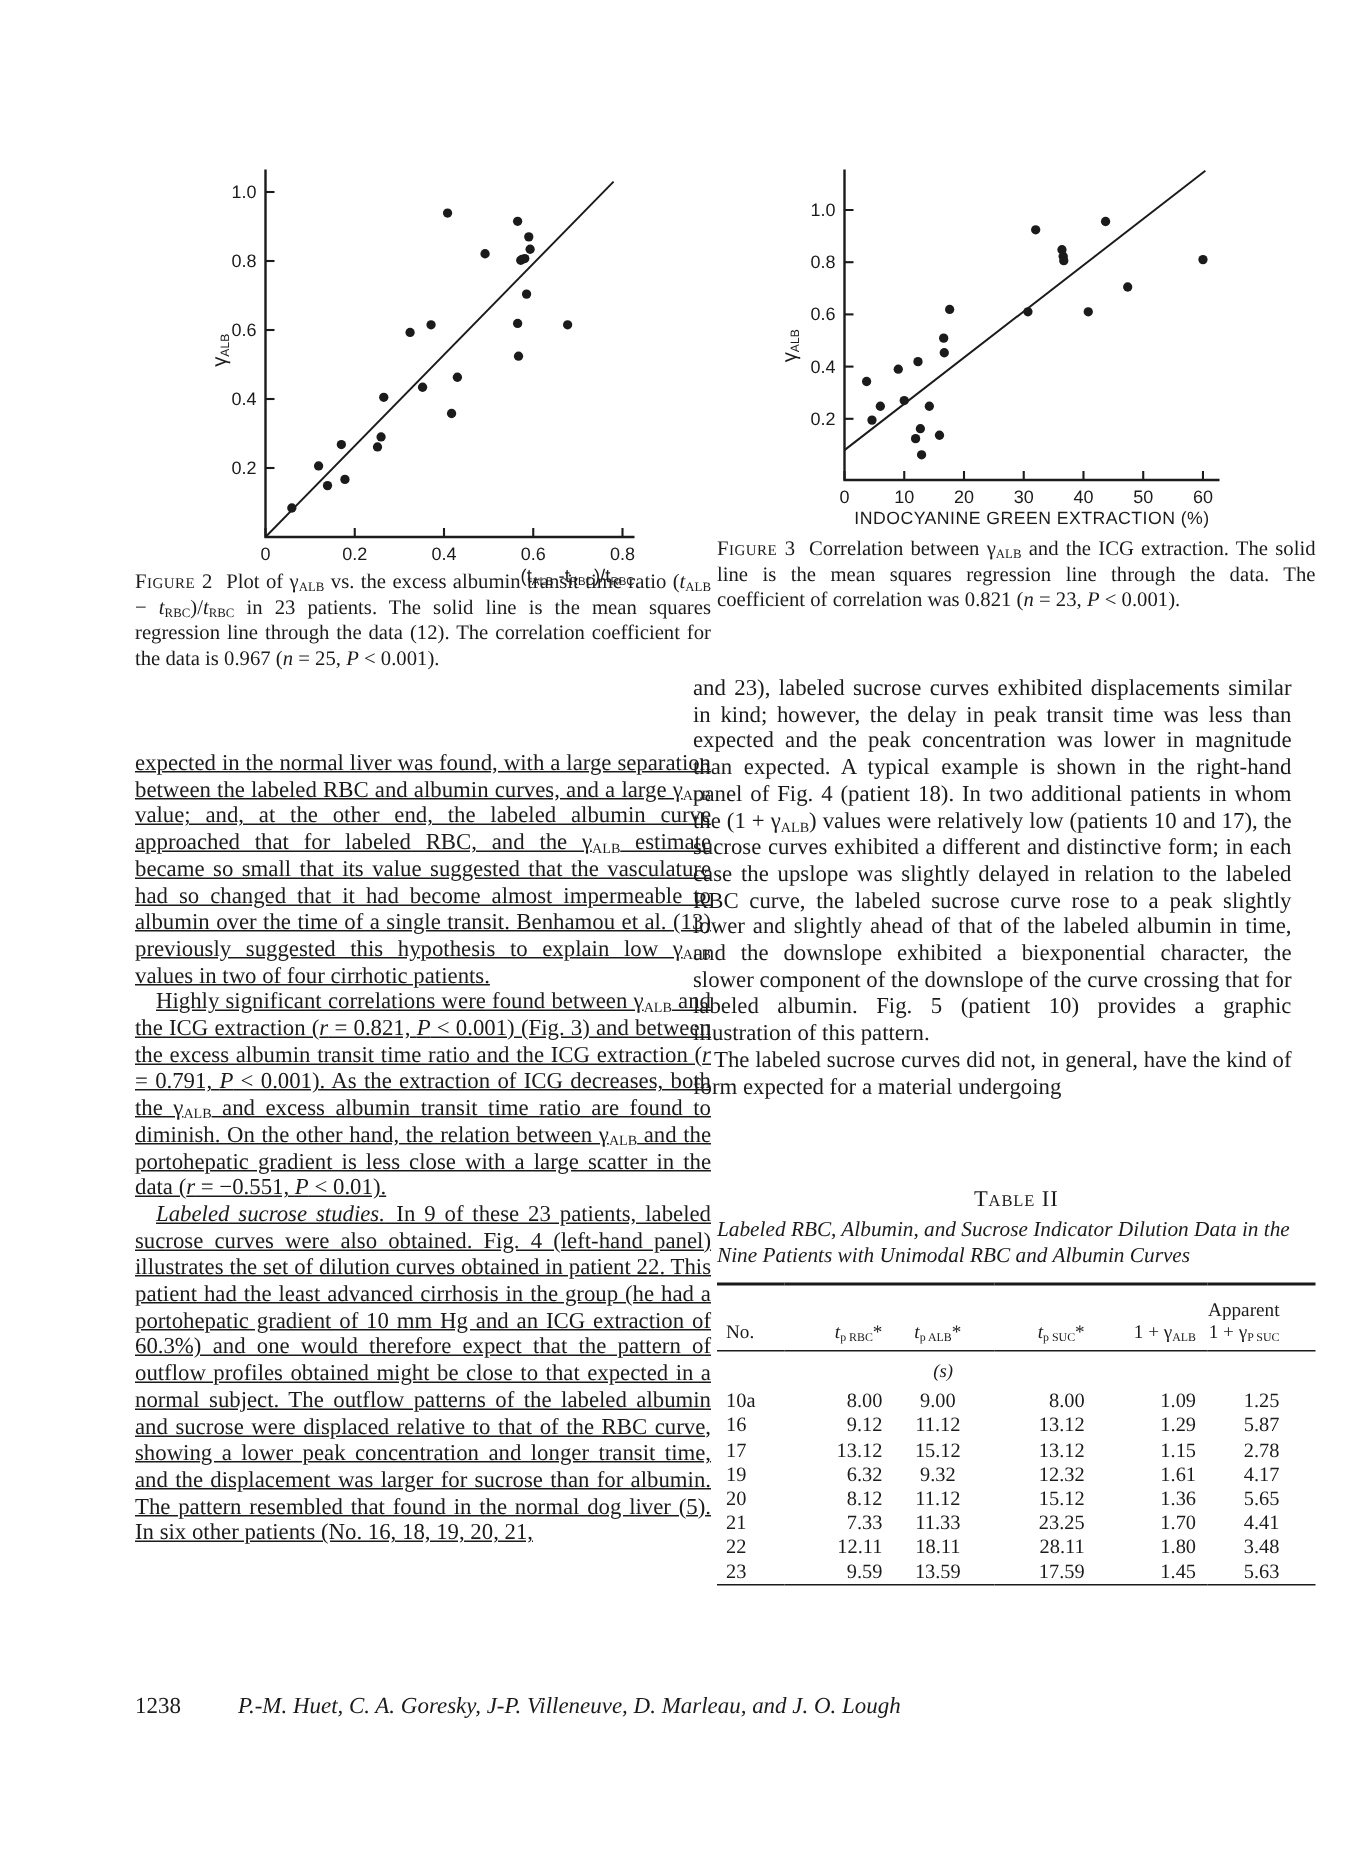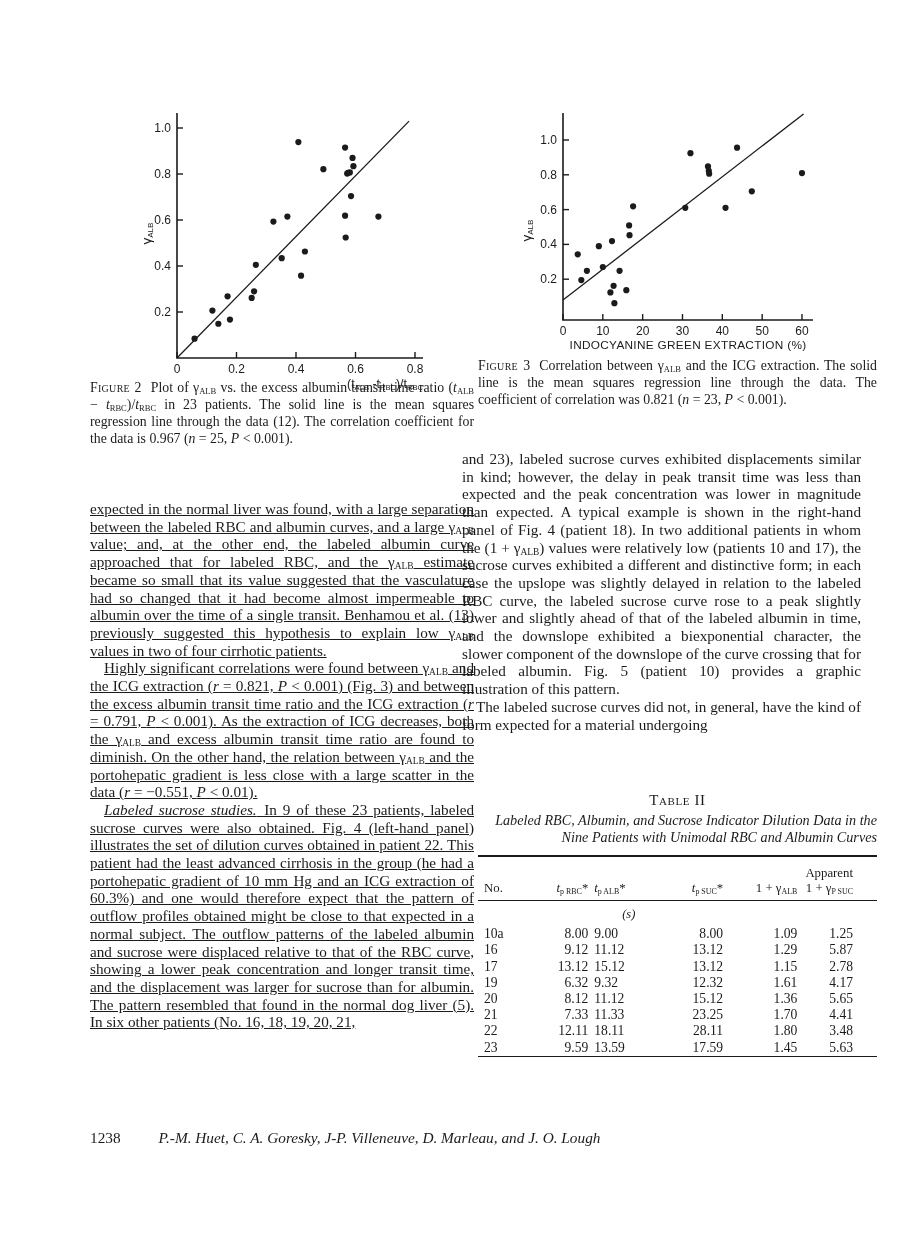--- a/index.html
+++ b/index.html
@@ -15,27 +15,27 @@
   .cap-label{font-variant:small-caps;margin-right:9px;letter-spacing:0.3px;}
   sub{font-size:0.62em;vertical-align:-0.25em;line-height:0;}
   i{font-style:italic;}
   .tick{font-family:"Liberation Sans",sans-serif;font-size:12px;fill:#1b1b1b;}
   .axis-label{font-family:"Liberation Sans",sans-serif;font-size:12.3px;color:#1b1b1b;text-align:center;}
   .ylabel{font-family:"Liberation Sans",sans-serif;font-size:13.5px;transform:rotate(-90deg);transform-origin:center;white-space:nowrap;text-align:center;}
   .ylabel sub{font-size:0.6em;}
   
   .table-wrap{font-size:13.6px;}
   .tbl-title{text-align:center;font-variant:small-caps;font-size:15px;letter-spacing:0.6px;margin:0 0 3px 0;}
-  .tbl-subtitle{text-align:right;font-style:italic;font-size:14.2px;line-height:17px;margin:0 0 9px 0;}
+  .tbl-subtitle{text-align:left;font-style:italic;font-size:14.2px;line-height:17px;margin:0 0 9px 0;}
   table.dtable{width:100%;border-collapse:collapse;border-top:2px solid #1b1b1b;border-bottom:1.6px solid #1b1b1b;}
   table.dtable th{font-weight:normal;font-size:12.8px;vertical-align:bottom;padding:9px 0 4px 0;border-bottom:1.4px solid #1b1b1b;}
   table.dtable td{padding:0;line-height:16.2px;font-size:13.6px;}
   .c1{width:40px;text-align:left;padding-left:6px !important;}
   .c2{width:68px;text-align:right;padding-right:6px !important;}
-  .c3{width:64px;text-align:left;padding-right:7px !important;}
+  .c3{width:64px;text-align:center;padding-right:7px !important;}
   .c4{width:62px;text-align:right;padding-right:9px !important;}
   .c5{width:68px;text-align:right;padding-right:8px !important;}
   .c6{text-align:right;padding-right:24px !important;}
   tr.unit-row td{padding-top:5px;padding-bottom:4px;font-style:italic;font-size:12.5px;}
   tr.unit-row td.c3{text-align:center;padding-right:0 !important;}
   .tbl-footnote{font-size:13.2px;line-height:16.5px;text-align:justify;margin-top:11px;}
   .footer{font-size:15.3px;display:flex;gap:38px;align-items:baseline;}
   .authors{font-style:italic;}
 </style>
 </head>

